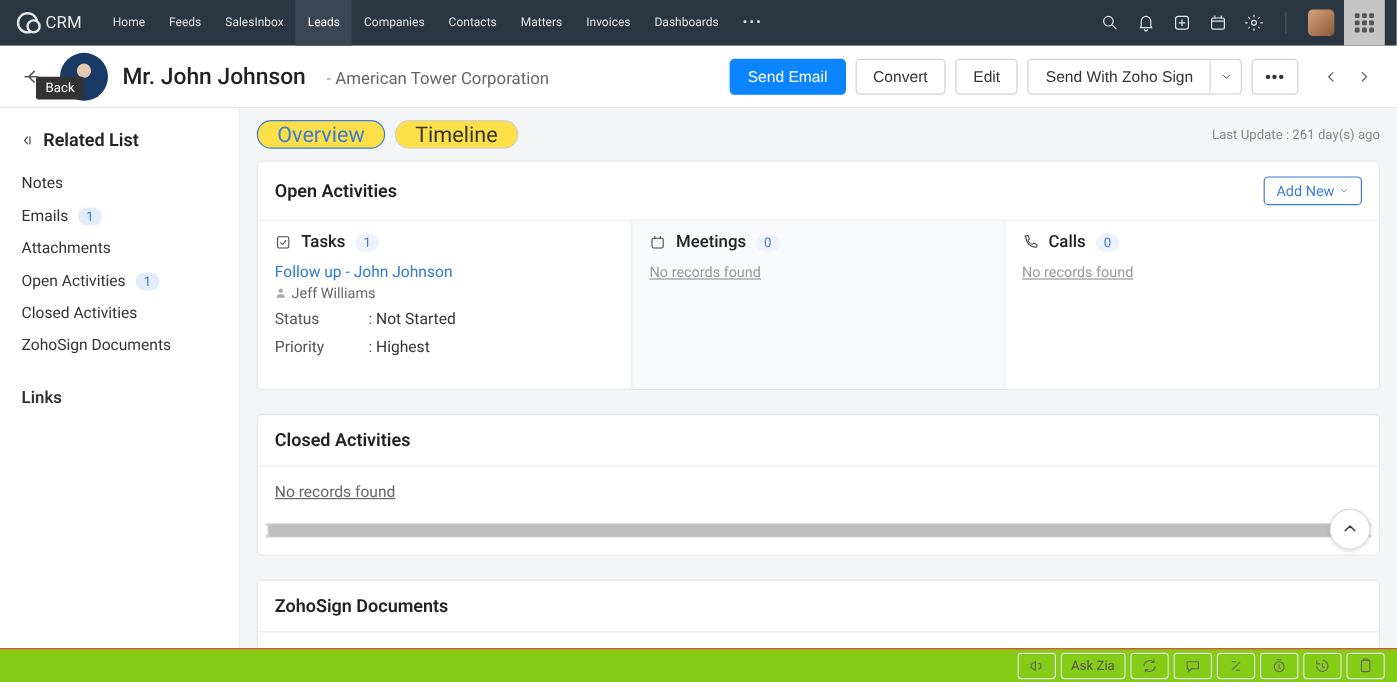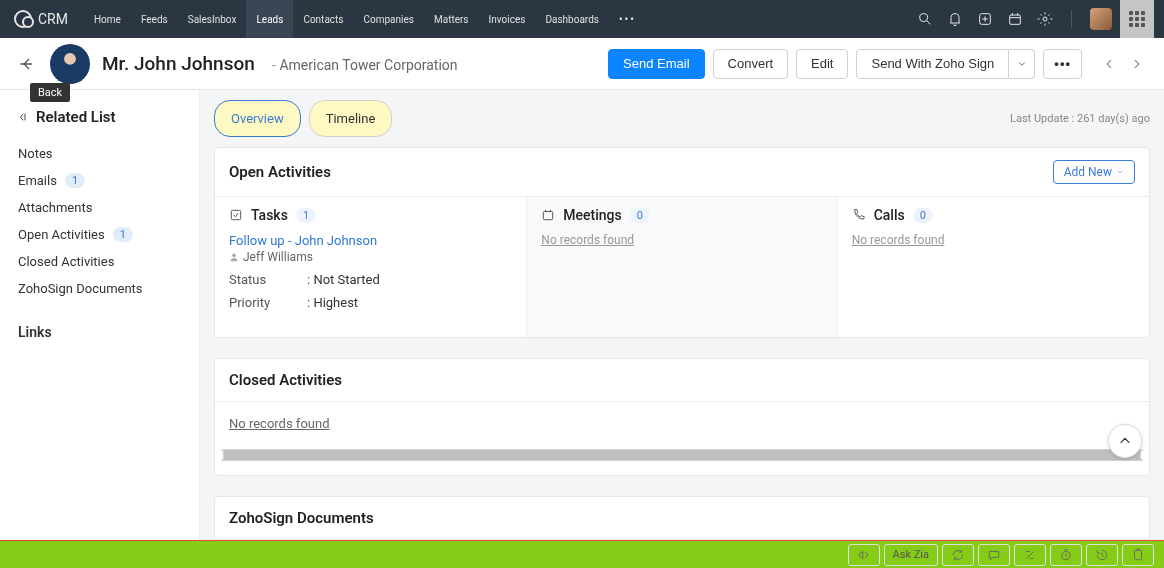--- a/index.html
+++ b/index.html
@@ -94,21 +94,21 @@
   .btn.primary { background:#0a84ff; border-color:#0a84ff; color:#fff;}
   .btn.icon-only { padding:0 10px; font-weight:bold; letter-spacing:1px;}
   .split-btn { display:flex; }
   .split-btn .btn { border-radius:4px 0 0 4px; }
   .split-btn .caret-btn { height:30px;width:26px;border:1px solid #d0d0d0;border-left:none;border-radius:0 4px 4px 0;background:#fff;cursor:pointer;display:flex;align-items:center;justify-content:center;}
   .pager { display:flex;align-items:center;gap:6px;margin-left:8px;}
   .pager .pbtn{width:22px;height:22px;display:flex;align-items:center;justify-content:center;cursor:pointer;color:#666;}
 
   
   .back-tooltip {
-    position:absolute; left:30px; top:83px;
+    position:absolute; left:30px; top:64px;
     background:#333;color:#fff;font-size:11px;
     padding:3px 8px;border-radius:2px;
     z-index:50;
   }
 
   
   .body-area { display:flex; height: calc(100% - 90px); }
   .sidebar { width: 200px; padding: 18px 18px; border-right:1px solid #eee; }
   .sidebar-title-row { display:flex; align-items:center; gap:6px; margin-bottom:14px;}
   .sidebar-title { font-size:15px; font-weight:600; color:#222;}
@@ -118,23 +118,23 @@
 
   .main {
     flex:1;
     background:#f4f5f7;
     padding: 10px 14px 0 14px;
     overflow-y:auto;
     position:relative;
   }
   .tabbar { display:flex; align-items:center; margin-bottom:10px;}
   .tab-pill {
-    border:1px solid #d0d0d0; background:#fef9c3;
-    border-radius:16px; height:37px; padding:0 16px;
-    font-size:13px; display:flex;align-items:center;cursor:pointer;
+    border:1px solid #d0d0d0; background:#fde047;
+    border-radius:16px; height:24px; padding:0 16px;
+    font-size:18px; display:flex;align-items:center;cursor:pointer;
     margin-right:8px;
   }
   .tab-pill.active { border-color:#3b7cd4; color:#3b7cd4;}
   .last-update { margin-left:auto; font-size:11px; color:#888;}
 
   .card {
     background:#fff; border-radius:4px; border:1px solid #e6e6e6;
     margin-bottom:20px;
   }
   .card-header { padding:12px 14px; display:flex;align-items:center;border-bottom:1px solid #eee;}
@@ -203,22 +203,22 @@
 <div class="topbar">
   <div class="brand">
     <div class="brand-logo"></div>
     <div class="brand-text">CRM</div>
   </div>
   <div class="nav-items">
     <div class="nav-item">Home</div>
     <div class="nav-item">Feeds</div>
     <div class="nav-item">SalesInbox</div>
     <div class="nav-item active">Leads</div>
+    <div class="nav-item">Companies</div>
     <div class="nav-item">Contacts</div>
-    <div class="nav-item">Companies</div>
     <div class="nav-item">Matters</div>
     <div class="nav-item">Invoices</div>
     <div class="nav-item">Dashboards</div>
     <div class="nav-item more">•••</div>
   </div>
   <div class="nav-spacer"></div>
   <div class="nav-icons">
     <div class="nicon">
       <svg viewBox="0 0 24 24">
           <circle cx="10" cy="10" r="6"></circle>

